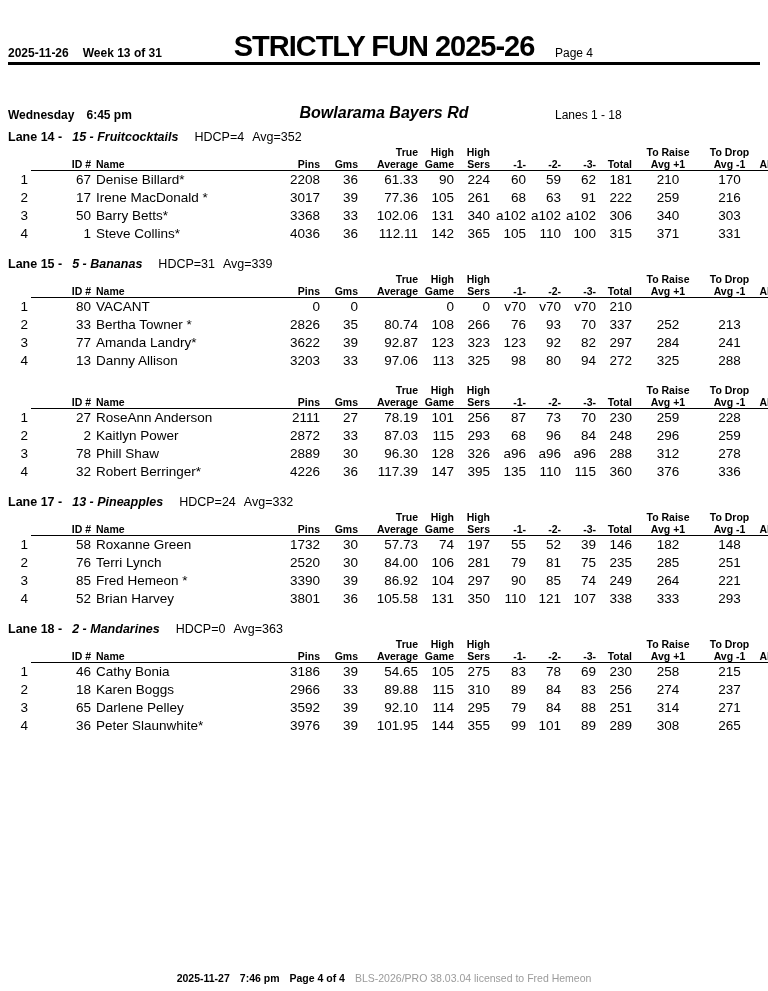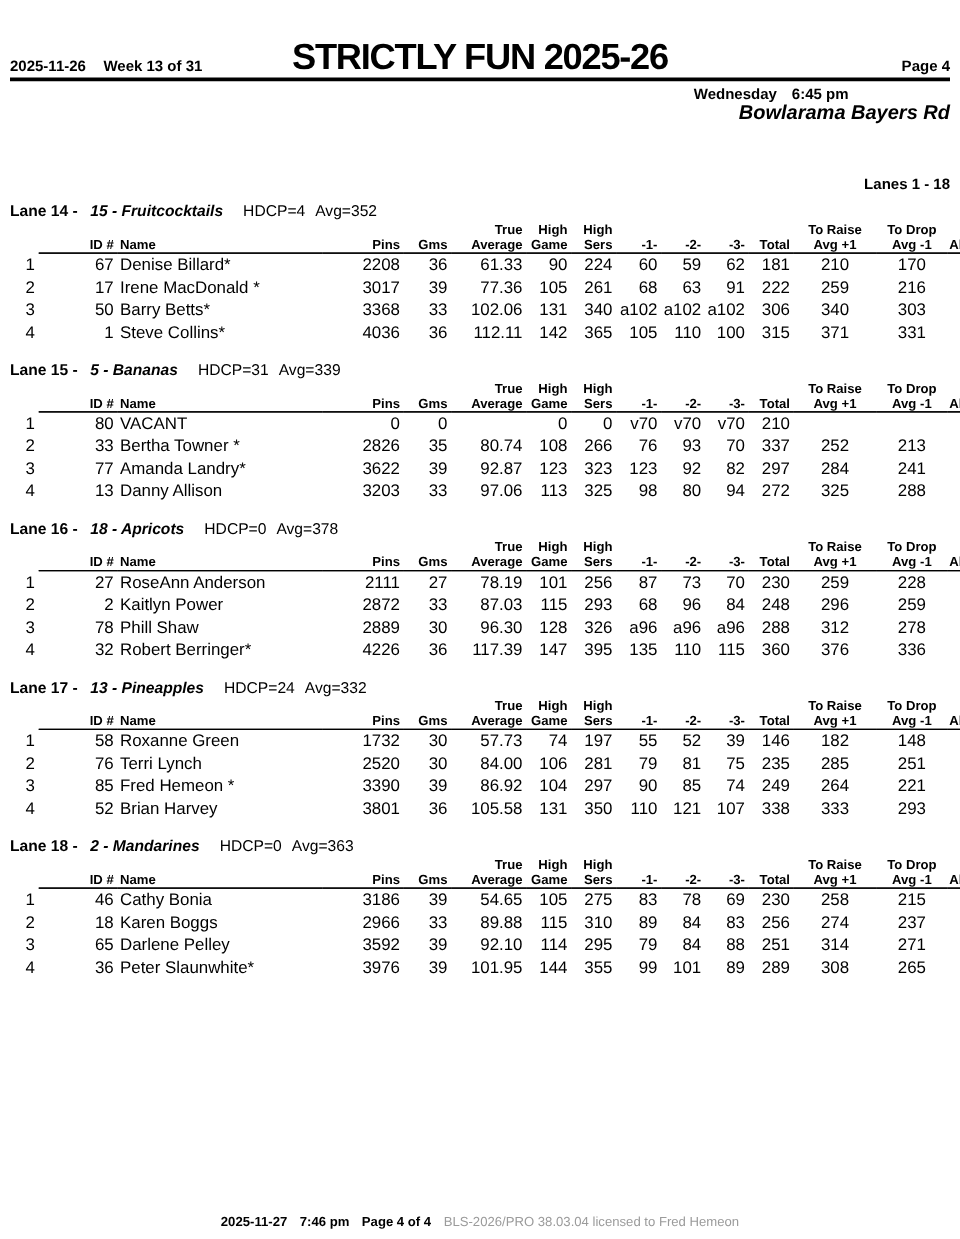--- a/index.html
+++ b/index.html
@@ -6,25 +6,25 @@
   .page {
     position:relative; width:768px; height:991px; margin:0 auto;
     background:#fff; color:#000; box-sizing:border-box; padding:0 8px;
     font-family:"Liberation Sans", sans-serif; overflow:hidden;
   }
   
   .hrow { display:flex; align-items:flex-end; }
   .hrow1 { padding-top:6px; }
   .h-left  { width:205px; font-size:12px; font-weight:bold; white-space:nowrap; }
   .h-center{ flex:1; text-align:center; }
-  .h-right { width:205px; font-size:12px; font-weight:bold; text-align:right; white-space:nowrap;margin-top:40px; }
+  .h-right { width:205px; font-size:12px; font-weight:normal; white-space:nowrap;margin-top:40px; }
   .h1-week { margin-left:14px; }
   .report-title { font-size:29px; font-weight:bold; letter-spacing:-1px; line-height:26px; }
   .bar { height:3px; background:#000; margin-top:2px; }
-  .hrow2 { margin-top:3px;flex-direction:column; }
+  .hrow2 { margin-top:3px; }
   .venue { font-size:16px; font-weight:bold; font-style:italic; line-height:17px; }
   .h2-time { margin-left:12px; }
   
   .sections { margin-top:8px; }
   .section { margin-bottom:14px; }
   .lane-head { font-size:12.5px; line-height:15px; margin:0 0 1px 0; white-space:nowrap; }
   .lane-label { font-weight:bold; }
   .team-name { font-weight:bold; font-style:italic; margin-left:10px; }
   .team-stat { margin-left:16px; }
   .team-stat2 { margin-left:8px; }
@@ -299,23 +299,20 @@
               <td class="c11">272</td>
               <td class="c12">325</td>
               <td class="c13">288</td>
               <td class="c14">2</td>
             </tr>
           </tbody>
     </table>
   </div>
 
   <div class="section">
-    <div class="lane-head">
-      <span class="lane-label">Lane 16 -</span><span class="team-name">18 - Apricots</span><span class="team-stat">HDCP=0</span><span class="team-stat team-stat2">Avg=378</span>
-    </div>
     <table>
       <thead>
         <tr>
               <th class="c0"></th>
               <th class="c1"></th>
               <th class="c2"></th>
               <th class="c3"></th>
               <th class="c4"></th>
               <th class="c5">True</th>
               <th class="c6">High</th>

